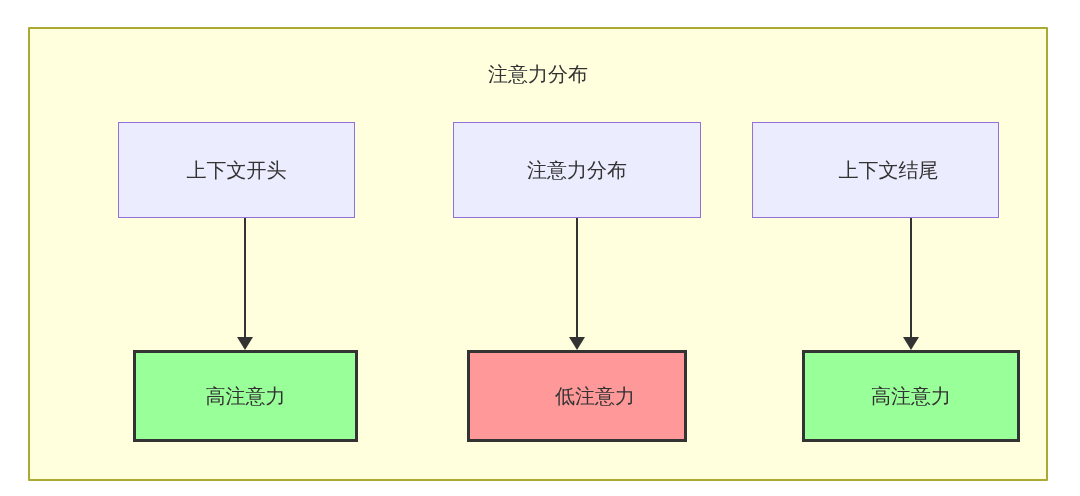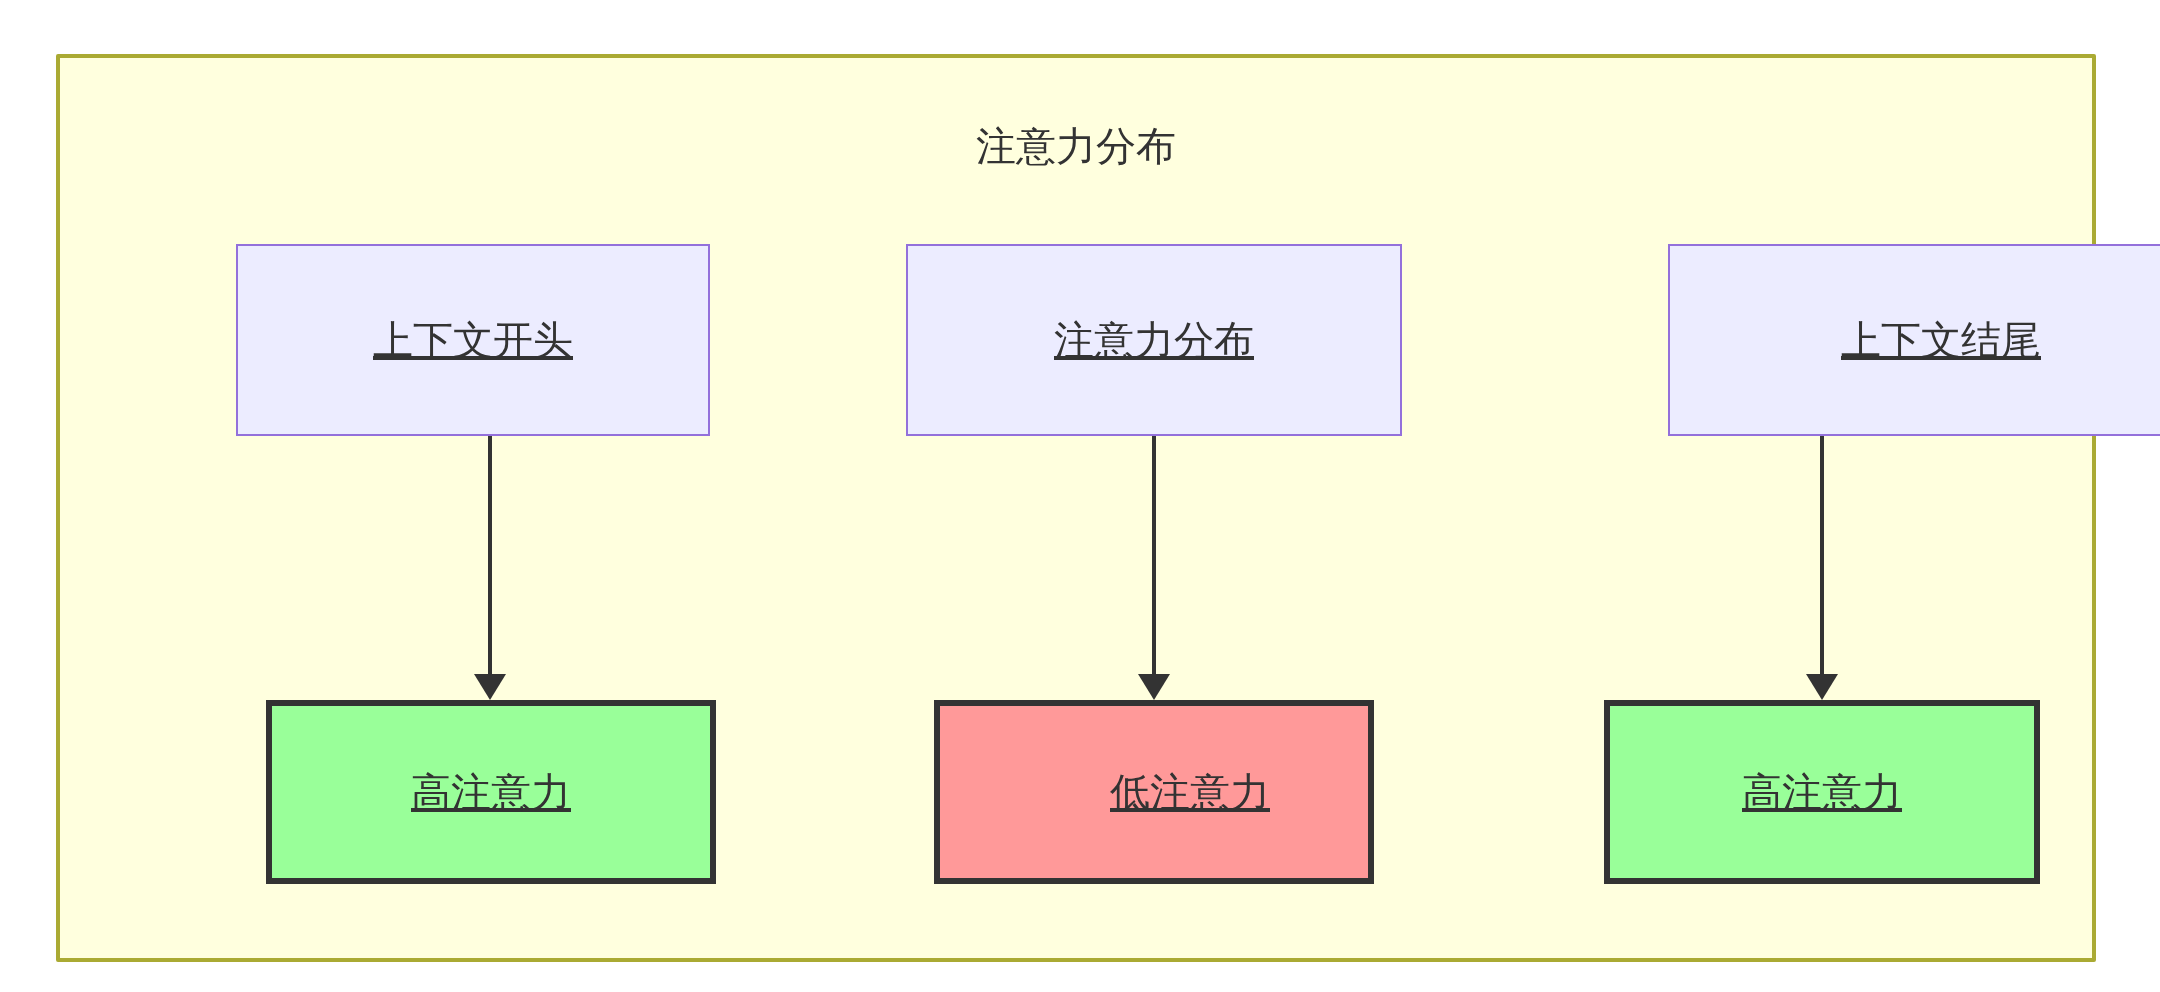--- a/index.html
+++ b/index.html
@@ -43,37 +43,36 @@
     color: var(--text);
   }
   .node {
     position: absolute;
     display: flex;
     align-items: center;
     justify-content: center;
     font-size: 20px;
     color: var(--text);
     text-align: center;
-    text-decoration: underline;
   }
   .node.context {
     background: var(--node-fill);
     border: 1.5px solid var(--node-border);
     top: 93px; height: 96px;
   }
   .node.attention {
     border: 3px solid var(--emphasis-border);
     top: 321px; height: 92px;
   }
   .node.high { background: var(--high-fill); }
   .node.low  { background: var(--low-fill); }
 
   #ctx-start  { left: 88px;  width: 237px; }
   #ctx-middle { left: 423px; width: 248px; }
-  #ctx-end    { left: 804px; width: 247px; padding-left: 26px; }
+  #ctx-end    { left: 722px; width: 247px; padding-left: 26px; }
 
   #att-1 { left: 103px; width: 225px; }
   #att-2 { left: 437px; width: 220px; padding-left: 36px; }
   #att-3 { left: 772px; width: 218px; }
 
   .arrow {
     position: absolute;
     top: 189px;
     width: 2px; height: 120px;
     background: var(--arrow);

